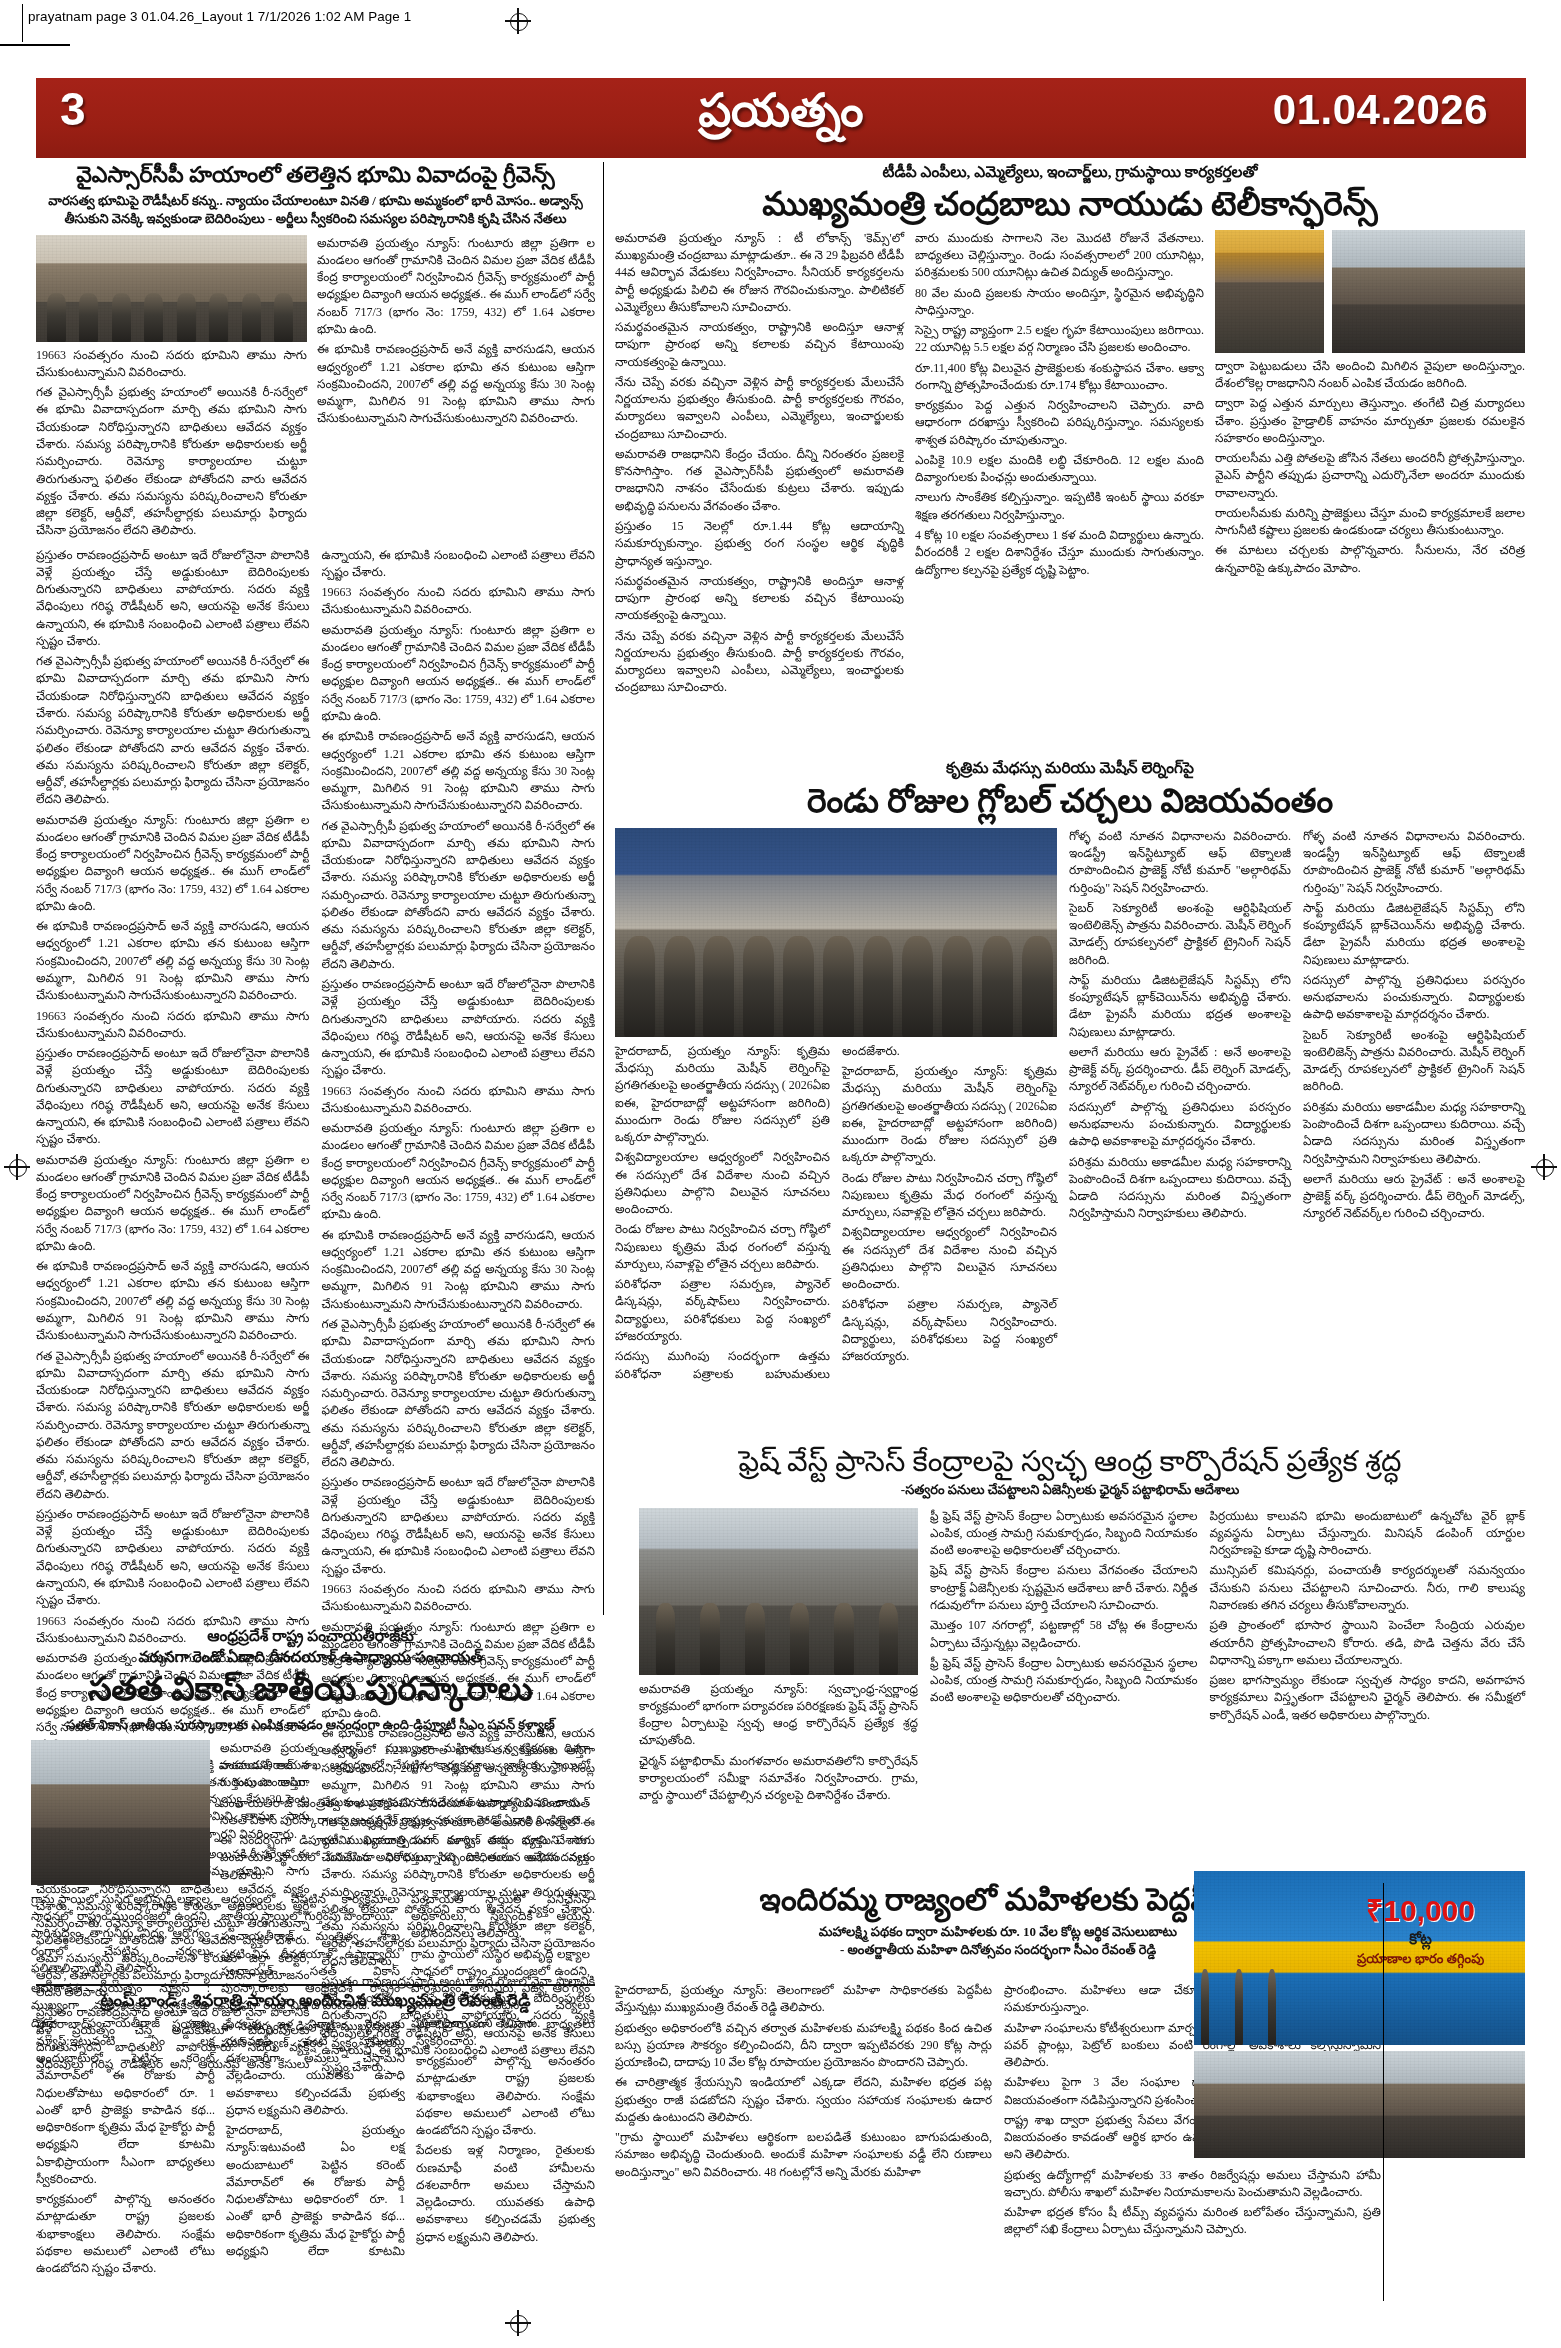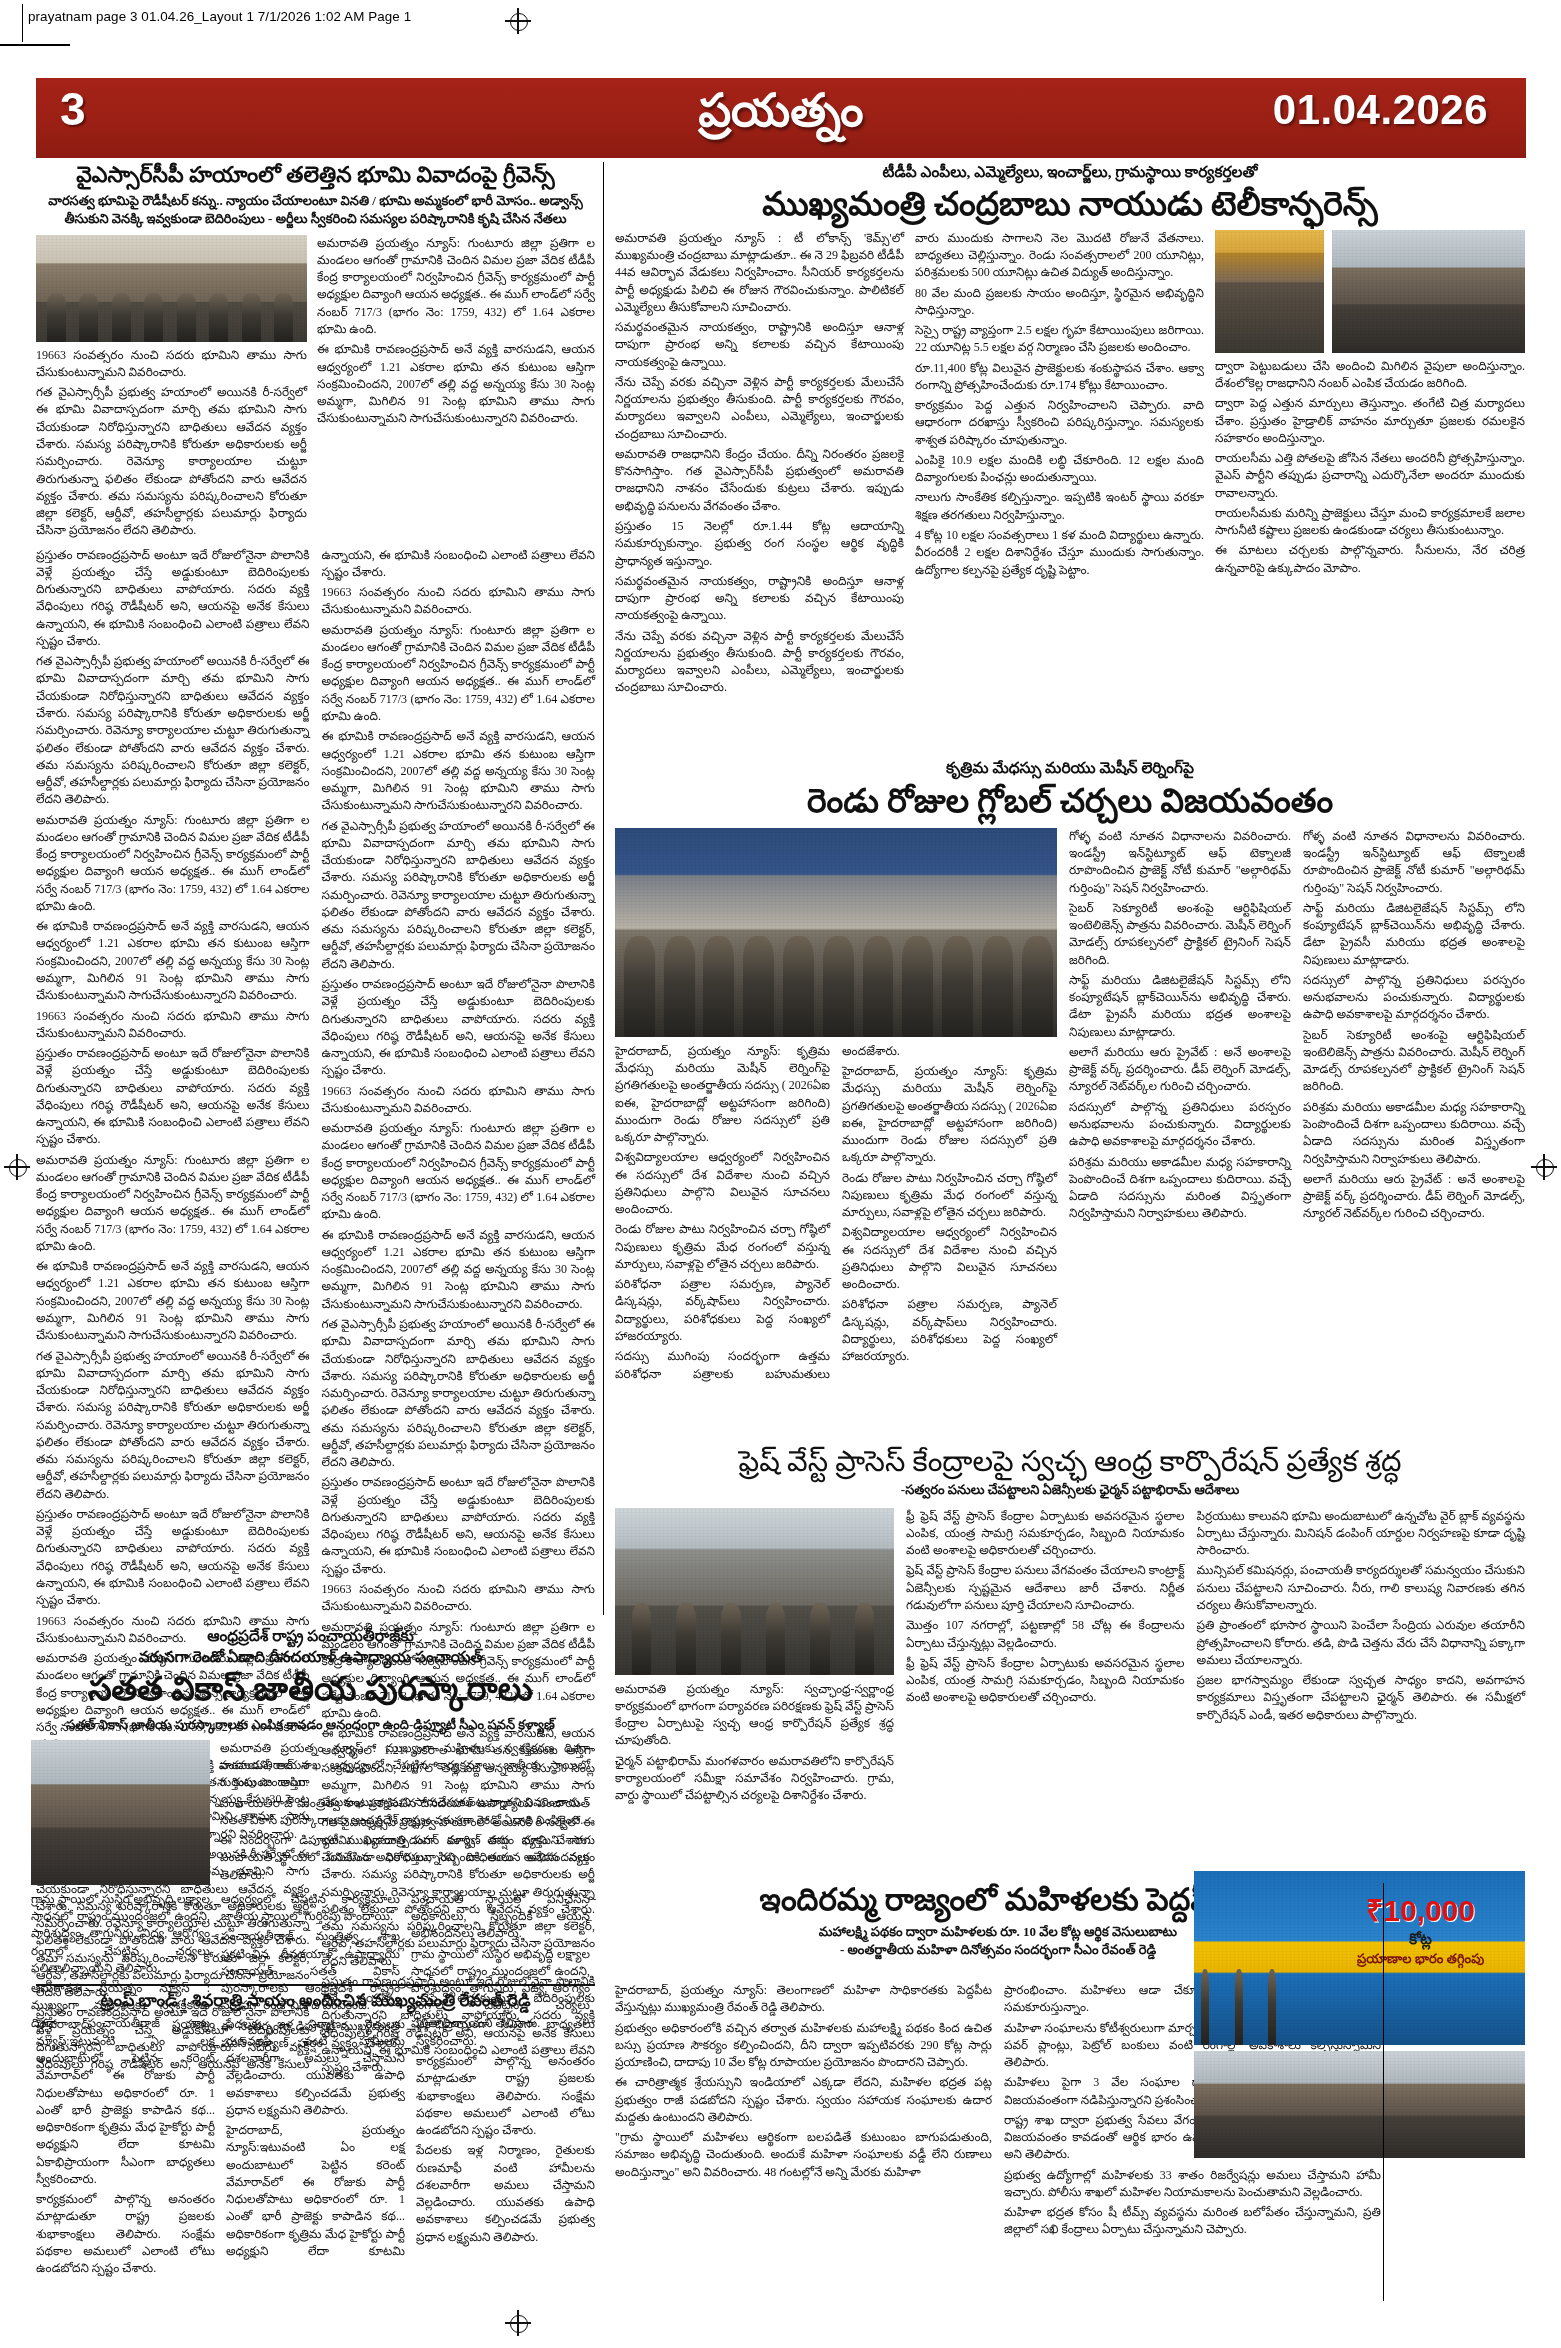--- a/index.html
+++ b/index.html
@@ -300,21 +300,21 @@
       </div>
     </div>
   </div>
 
   <div style="position:absolute; left:615px; top:1445px; width:910px;">
     <div class="hl-lg">ఫ్రెష్ వేస్ట్ ప్రాసెస్ కేంద్రాలపై స్వచ్ఛ ఆంధ్ర కార్పొరేషన్ ప్రత్యేక శ్రద్ధ</div>
     <div class="subhead" style="margin-top:4px;">-సత్వరం పనులు చేపట్టాలని ఏజెన్సీలకు ఛైర్మన్ పట్టాభిరామ్ ఆదేశాలు</div>
     <div style="height:8px"></div>
 
     <div style="display:flex; gap:12px; align-items:flex-start;">
-      <div style="width:279px;">
+      <div style="width:279px;margin-left:24px;">
         <div class="photo ph-conf" style="position:relative; width:279px; height:167px;">
           <div class="ph-grain"></div>
           <div class="ph-figs" style="height:55%;">
             <span style="left:6%"></span>
               <span style="left:22%"></span>
               <span style="left:38%"></span>
             <span style="left:54%"></span>
               <span style="left:70%"></span>
               <span style="left:86%"></span>
           </div>

